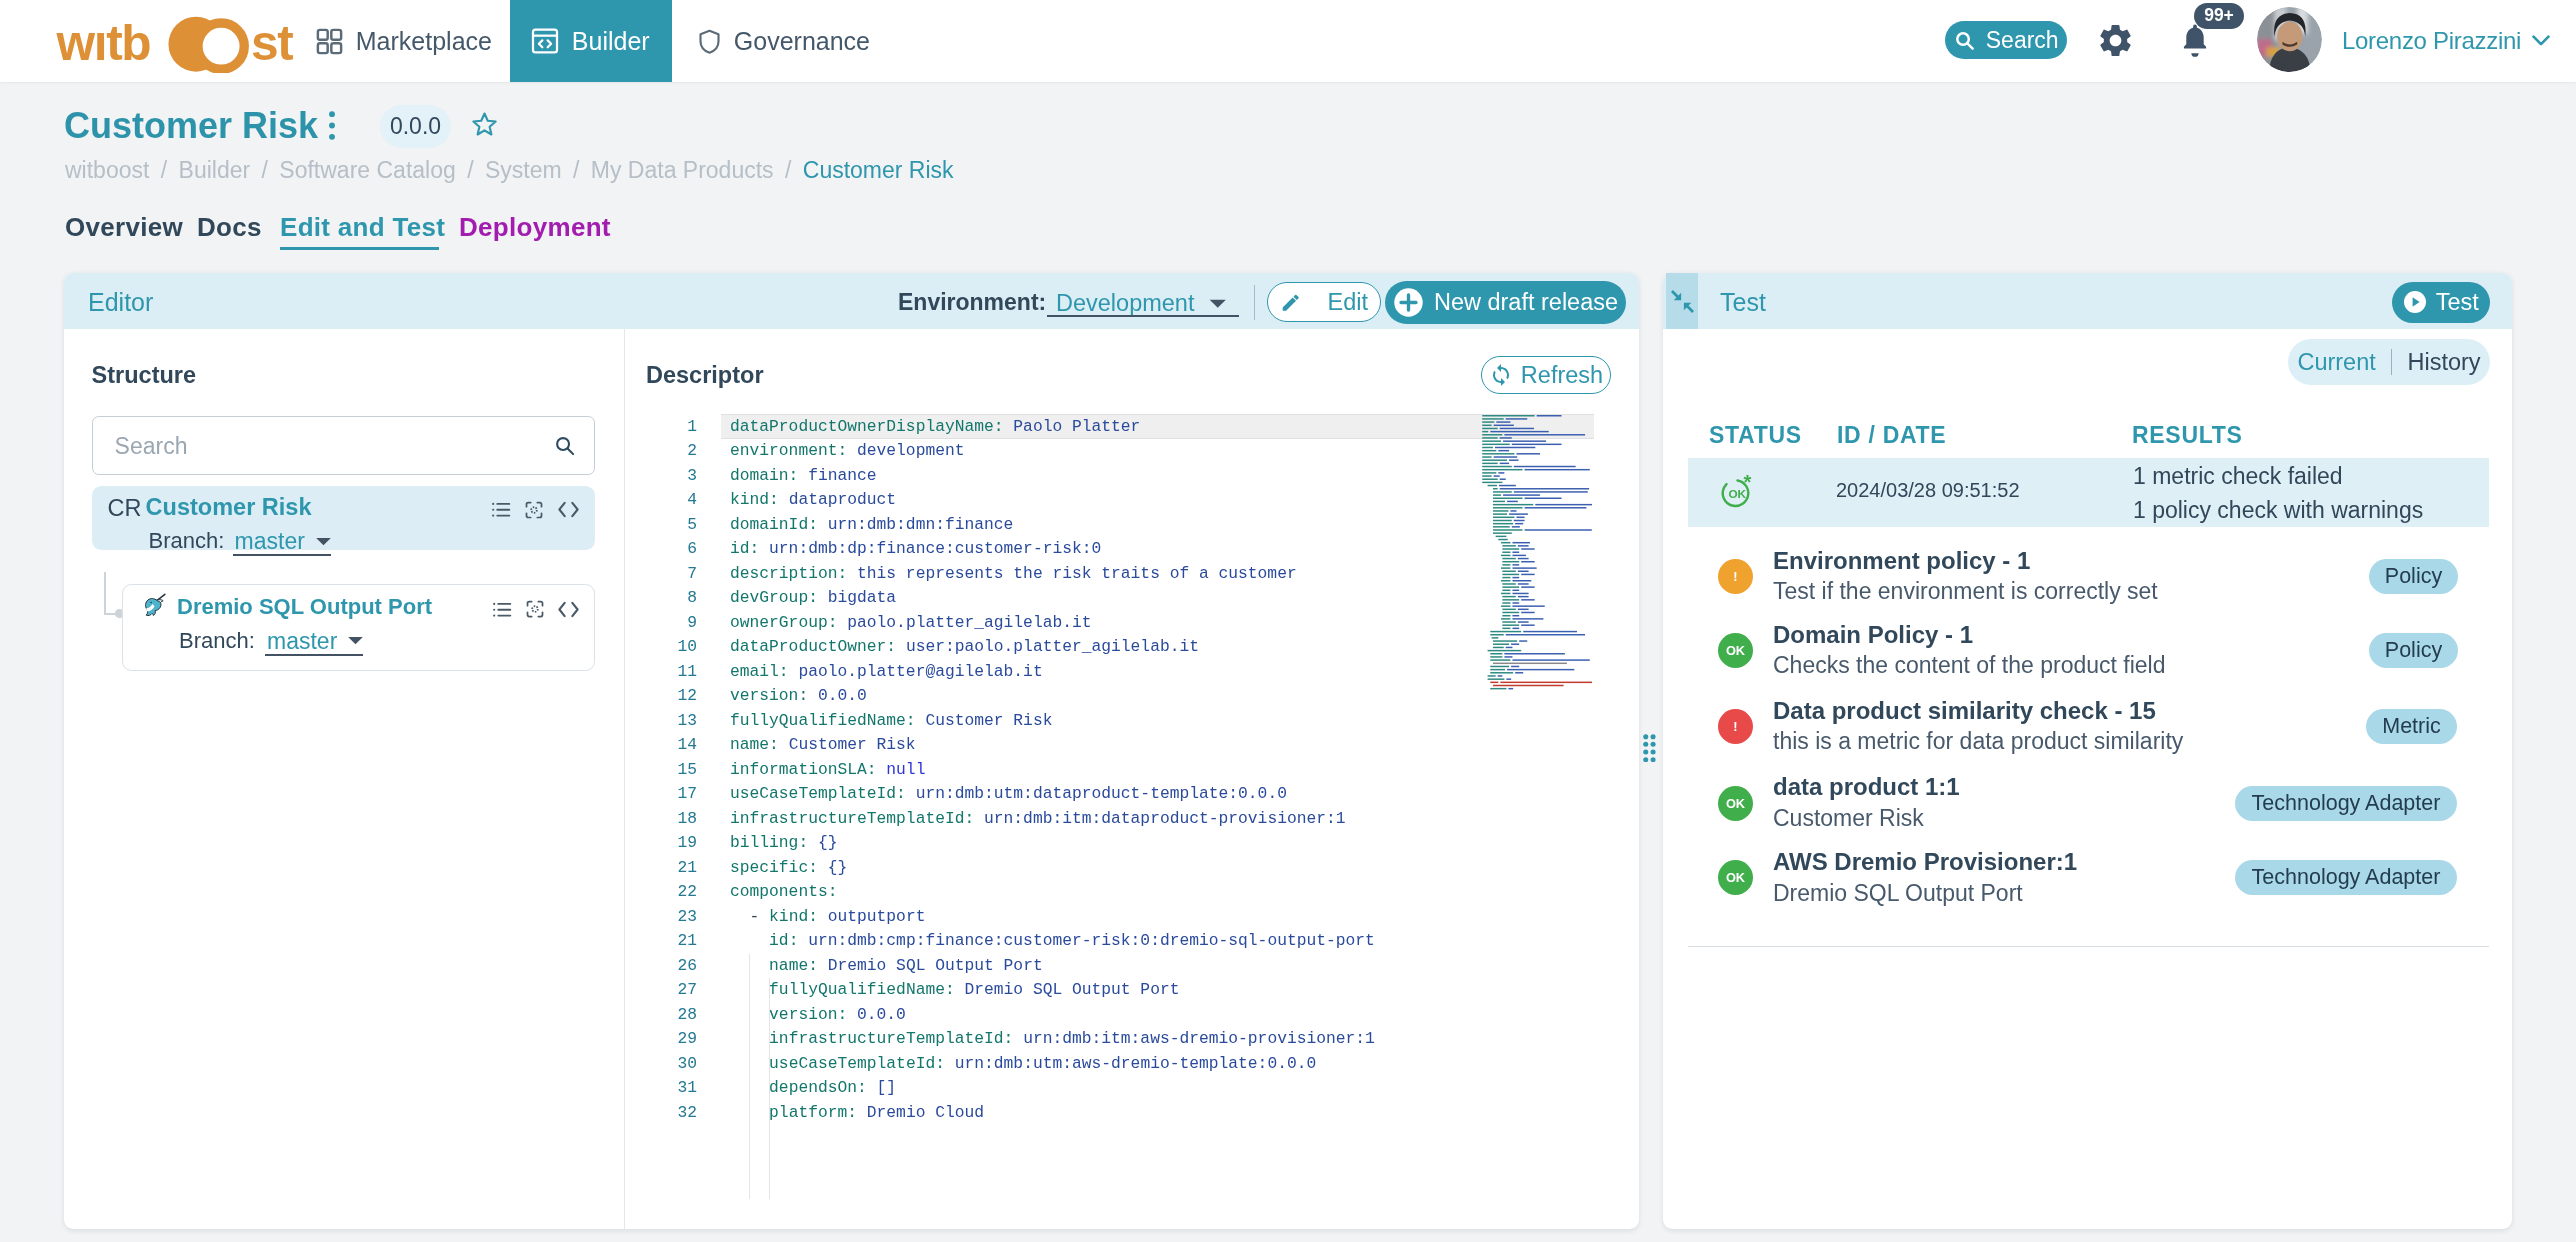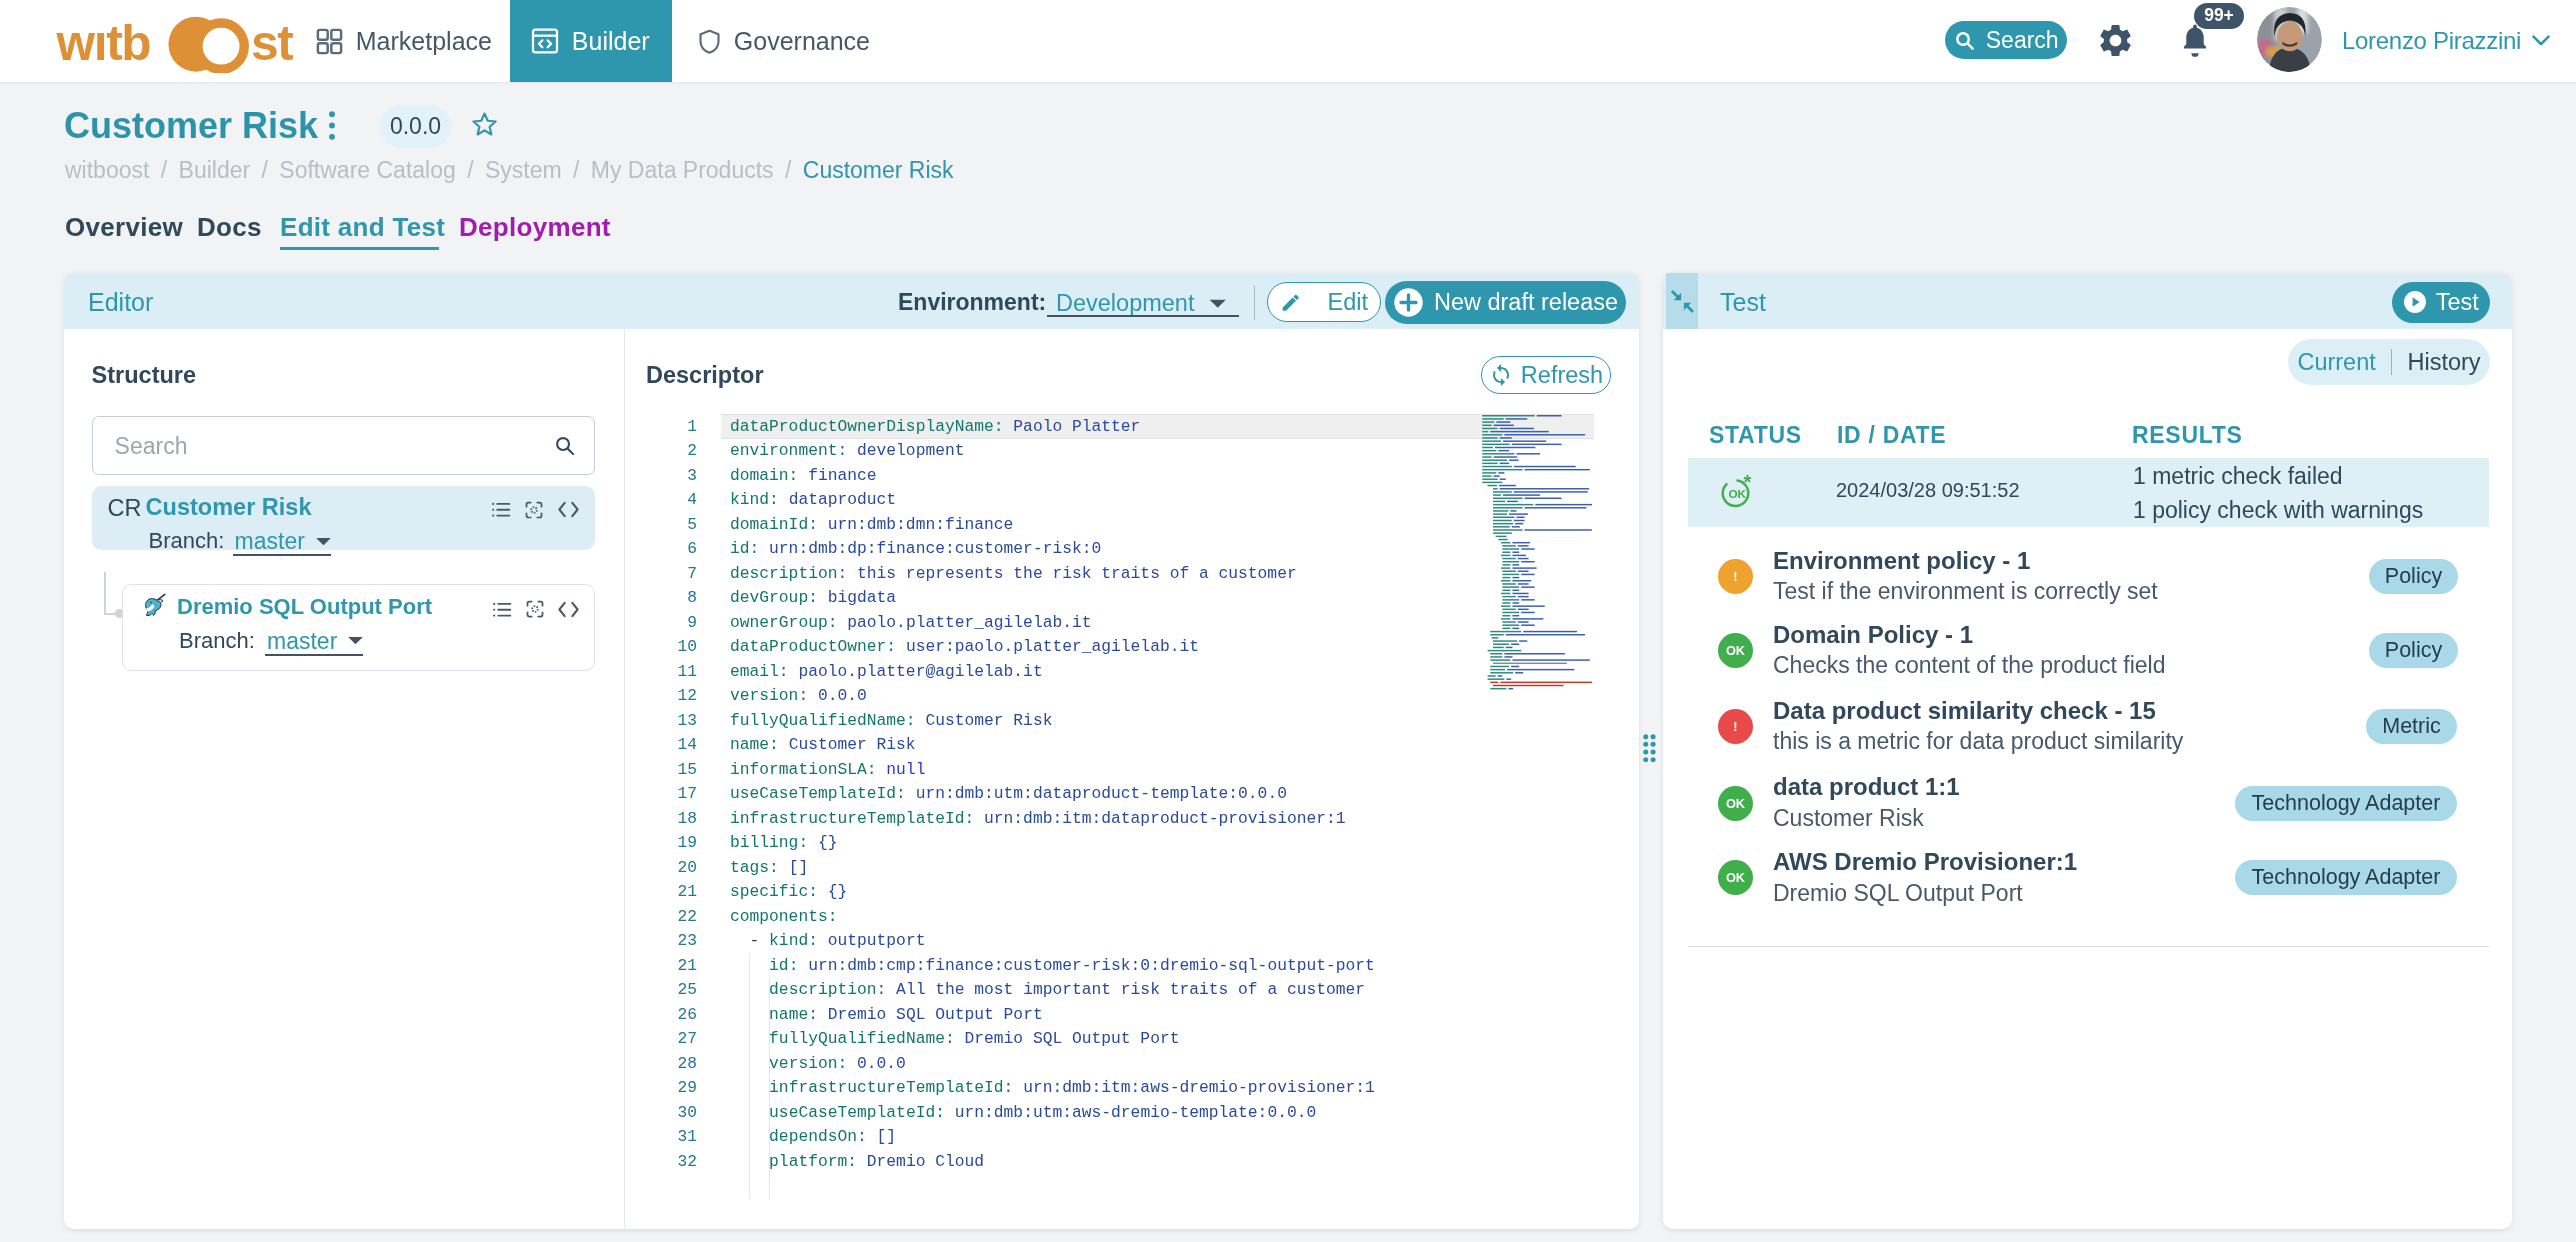--- a/index.html
+++ b/index.html
@@ -243,26 +243,24 @@
 <div class="crow"><span class="ln">9</span><span class="cd"><span class="k">ownerGroup:</span><span class="v"> paolo.platter_agilelab.it</span></span></div>
 <div class="crow"><span class="ln">10</span><span class="cd"><span class="k">dataProductOwner:</span><span class="v"> user:paolo.platter_agilelab.it</span></span></div>
 <div class="crow"><span class="ln">11</span><span class="cd"><span class="k">email:</span><span class="v"> paolo.platter@agilelab.it</span></span></div>
 <div class="crow"><span class="ln">12</span><span class="cd"><span class="k">version:</span><span class="v"> 0.0.0</span></span></div>
 <div class="crow"><span class="ln">13</span><span class="cd"><span class="k">fullyQualifiedName:</span><span class="v"> Customer Risk</span></span></div>
 <div class="crow"><span class="ln">14</span><span class="cd"><span class="k">name:</span><span class="v"> Customer Risk</span></span></div>
 <div class="crow"><span class="ln">15</span><span class="cd"><span class="k">informationSLA:</span><span class="s"> null</span></span></div>
 <div class="crow"><span class="ln">17</span><span class="cd"><span class="k">useCaseTemplateId:</span><span class="v"> urn:dmb:utm:dataproduct-template:0.0.0</span></span></div>
 <div class="crow"><span class="ln">18</span><span class="cd"><span class="k">infrastructureTemplateId:</span><span class="v"> urn:dmb:itm:dataproduct-provisioner:1</span></span></div>
 <div class="crow"><span class="ln">19</span><span class="cd"><span class="k">billing:</span><span class="v"> {}</span></span></div>
-<div class="crow"><span class="ln">20</span><span class="cd"><span class="k">tags:</span><span class="v"> []</span></span></div>
 <div class="crow"><span class="ln">21</span><span class="cd"><span class="k">specific:</span><span class="v"> {}</span></span></div>
 <div class="crow"><span class="ln">22</span><span class="cd"><span class="k">components:</span></span></div>
 <div class="crow"><span class="ln">23</span><span class="cd"><span class="d">  - </span><span class="k">kind:</span><span class="v"> outputport</span></span></div>
 <div class="crow"><span class="ln">21</span><span class="cd"><span class="d">    </span><span class="k">id:</span><span class="v"> urn:dmb:cmp:finance:customer-risk:0:dremio-sql-output-port</span></span></div>
-<div class="crow"><span class="ln">25</span><span class="cd"><span class="d">    </span><span class="k">description:</span><span class="v"> All the most important risk traits of a customer</span></span></div>
 <div class="crow"><span class="ln">26</span><span class="cd"><span class="d">    </span><span class="k">name:</span><span class="v"> Dremio SQL Output Port</span></span></div>
 <div class="crow"><span class="ln">27</span><span class="cd"><span class="d">    </span><span class="k">fullyQualifiedName:</span><span class="v"> Dremio SQL Output Port</span></span></div>
 <div class="crow"><span class="ln">28</span><span class="cd"><span class="d">    </span><span class="k">version:</span><span class="v"> 0.0.0</span></span></div>
 <div class="crow"><span class="ln">29</span><span class="cd"><span class="d">    </span><span class="k">infrastructureTemplateId:</span><span class="v"> urn:dmb:itm:aws-dremio-provisioner:1</span></span></div>
 <div class="crow"><span class="ln">30</span><span class="cd"><span class="d">    </span><span class="k">useCaseTemplateId:</span><span class="v"> urn:dmb:utm:aws-dremio-template:0.0.0</span></span></div>
 <div class="crow"><span class="ln">31</span><span class="cd"><span class="d">    </span><span class="k">dependsOn:</span><span class="v"> []</span></span></div>
 <div class="crow"><span class="ln">32</span><span class="cd"><span class="d">    </span><span class="k">platform:</span><span class="v"> Dremio Cloud</span></span></div>
  </div>
  <div class="abs" style="left:685px; top:681px; width:0.7px; height:245px; background:#e5e5e5;"></div>
  <div class="abs" style="left:705px; top:705px; width:0.7px; height:221px; background:#e5e5e5;"></div>

